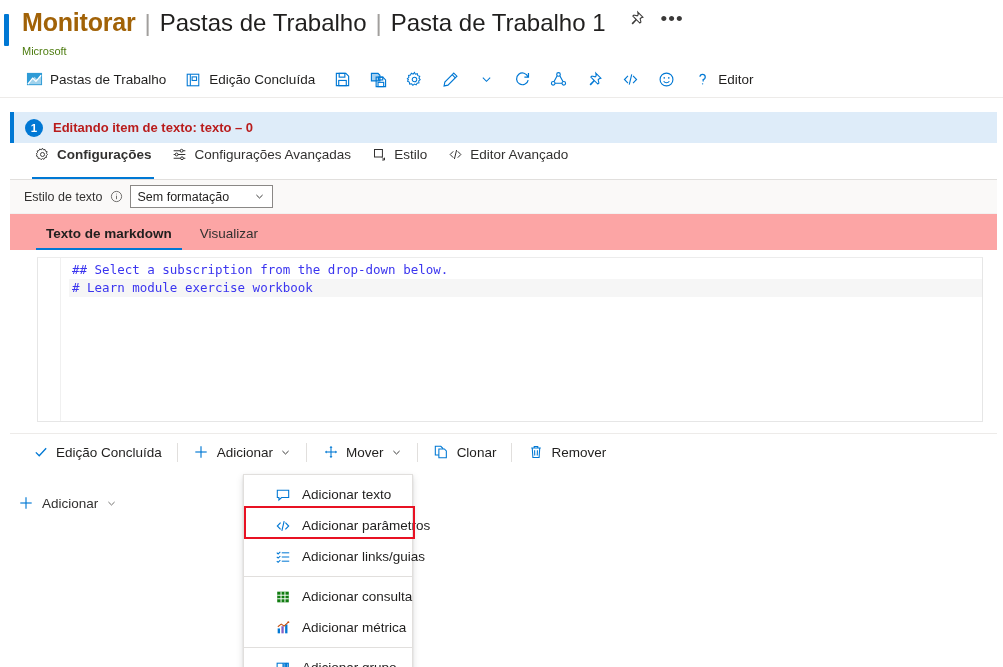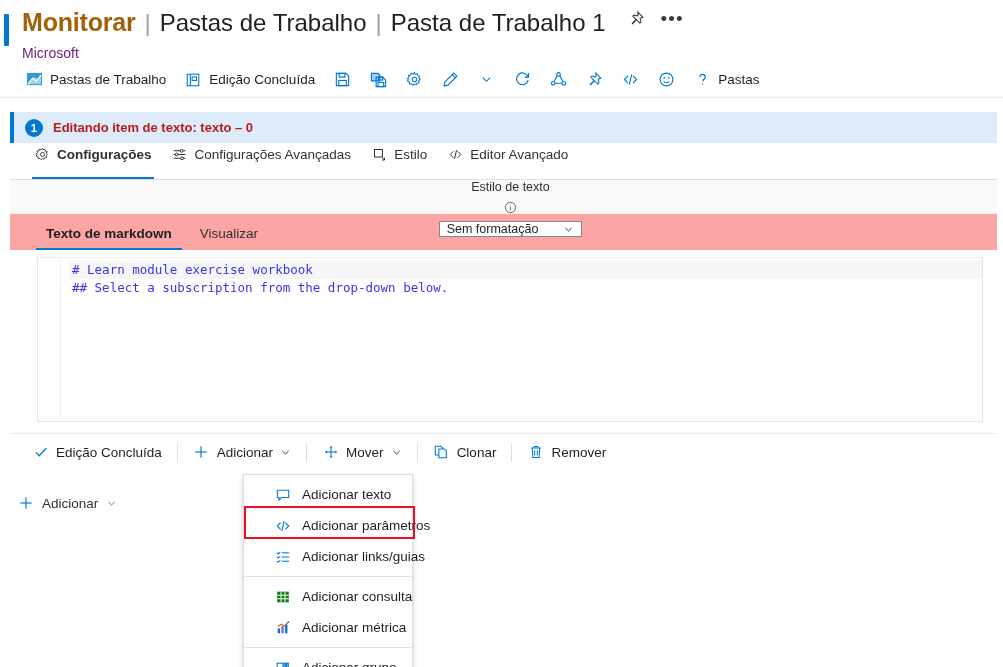--- a/index.html
+++ b/index.html
@@ -67,22 +67,22 @@
     justify-content: center;
     cursor: pointer;
   }
   .ellipsis-icon {
     font-size: 19px;
     letter-spacing: 1px;
     color: #3b3a39;
     line-height: 10px;
   }
   .subtitle {
-    font-size: 14px;
-    color: #701a75;
+    font-size: 11px;
+    color: #4d7c0f;
     margin-top: 3px;
   }
 
   
   .commandbar {
     display: flex;
     align-items: center;
     height: 36px;
     padding: 0 16px;
     gap: 0;
@@ -181,21 +181,20 @@
   
   .stylerow {
     margin: 0 6px 0 10px;
     background: #faf9f8;
     height: 34px;
     display: flex;
     align-items: center;
     padding-left: 14px;
     gap: 7px;
     border-bottom: 1px solid #f3f2f1;
-    flex-direction: column;
   }
   .stylerow-label {
     font-size: 12.5px;
     color: #323130;
   }
   .info-icon {
     display: inline-flex;
     color: #605e5c;
     width: 13px; height: 13px;
   }
@@ -526,21 +525,21 @@
     </span>
   </div>
 
   <div class="cmd-item">
     <span class="cmd-icon">
       <svg width="17" height="17" viewBox="0 0 18 18" fill="none" stroke="#0078d4" stroke-width="1.3">
         <path d="M6.3 6.1a2.8 2.8 0 1 1 3.4 2.9v2"></path>
         <circle cx="9.1" cy="13.6" r="0.75" fill="#0078d4" stroke="none"></circle>
       </svg>
     </span>
-    <span>Pastas</span>
+    <span>Editor</span>
   </div>
 
 </div>
 
 
 <div class="banner">
   <span class="banner-badge">1</span>
   <span class="banner-text">Editando item de texto: texto – 0</span>
 </div>
 
@@ -620,22 +619,22 @@
       <span>Texto de markdown</span>
     </div>
     <div class="md-tab">
       <span>Visualizar</span>
     </div>
   </div>
 
   <div class="code-wrap">
     <div class="gutter"></div>
     <div class="code-area">
+      <div class="code-line">## Select a subscription from the drop-down below.</div>
       <div class="code-line current"># Learn module exercise workbook</div>
-      <div class="code-line">## Select a subscription from the drop-down below.</div>
     </div>
   </div>
 
 </div>
 
 
 <div class="actionbar">
 
   <div class="act">
     <span class="act-icon">

